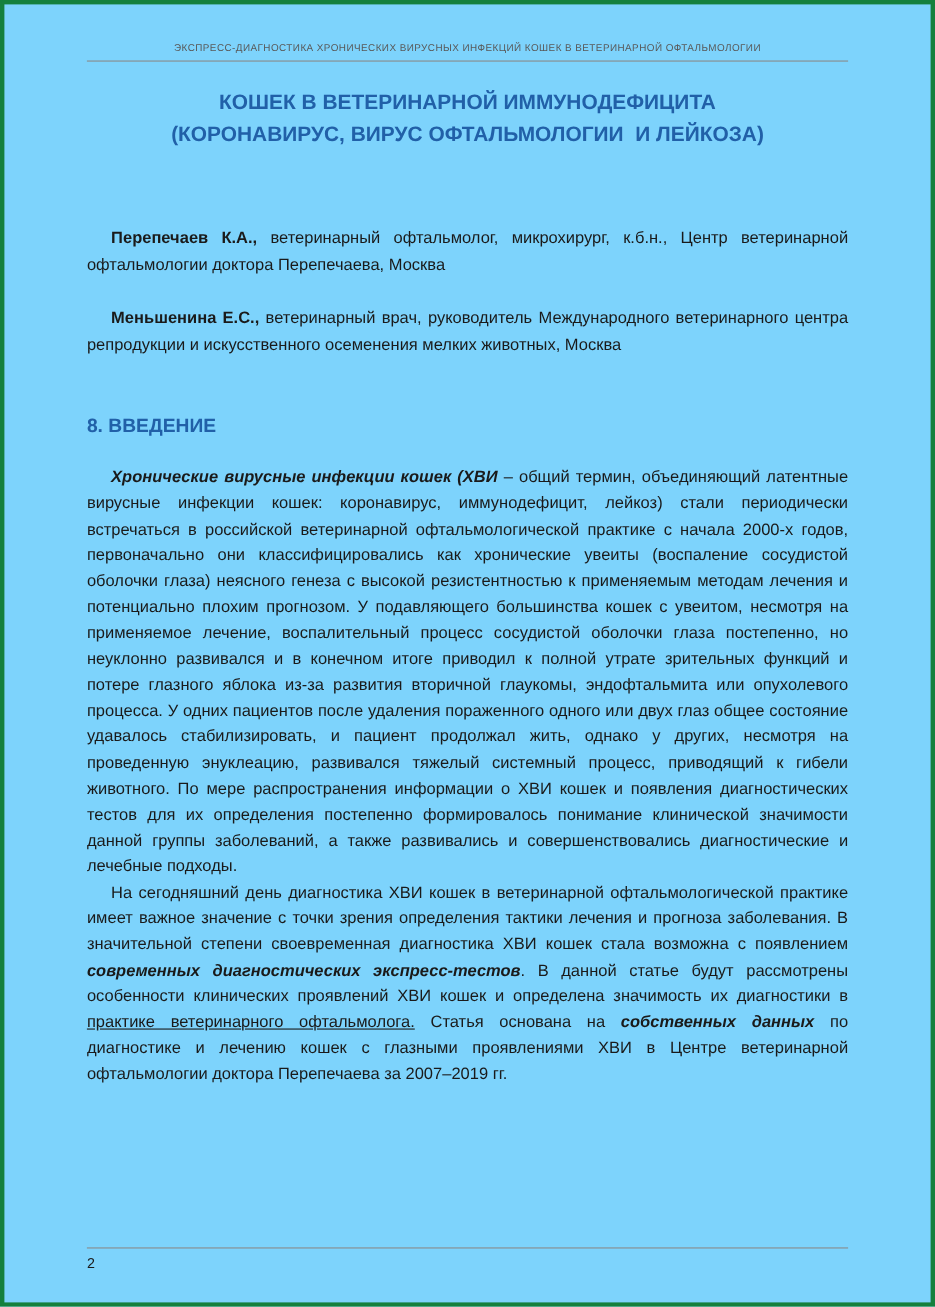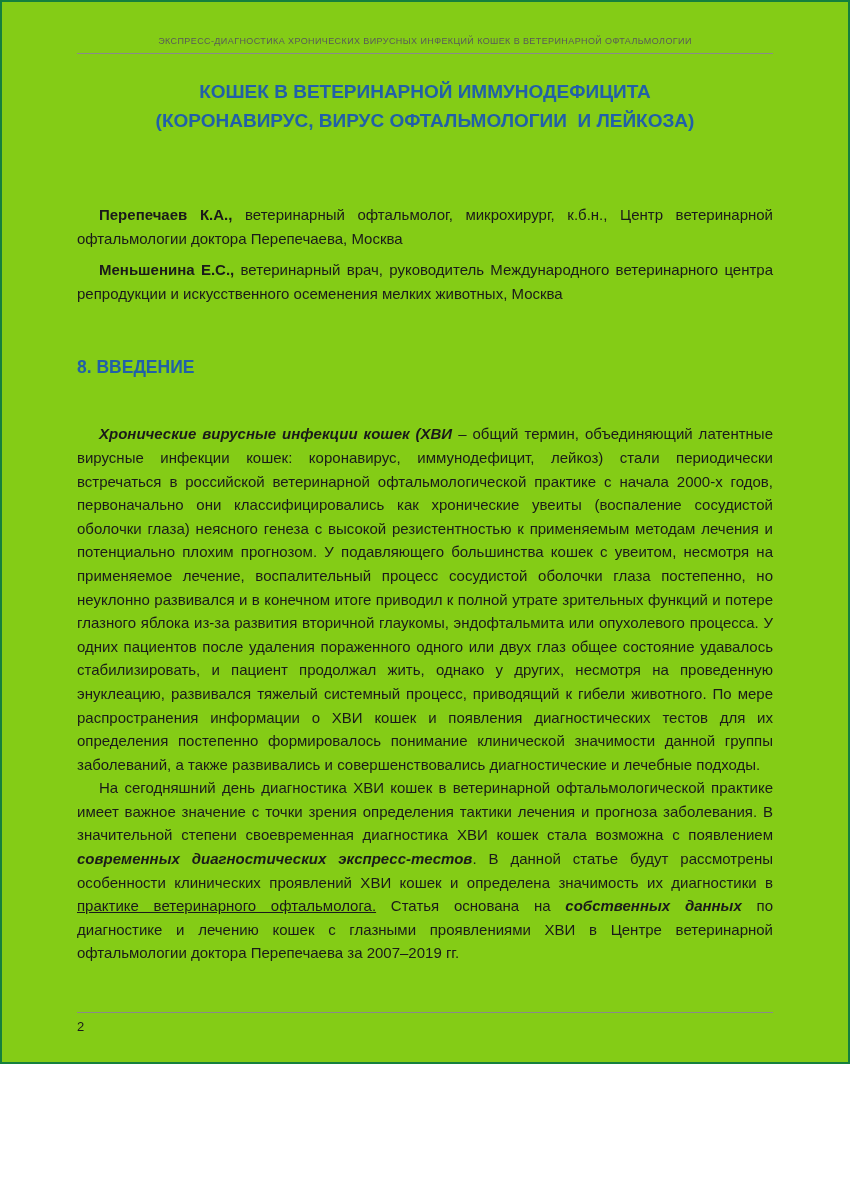--- a/index.html
+++ b/index.html
@@ -11,23 +11,23 @@
   *{margin:0;padding:0;box-sizing:border-box;}
   html,body{background:#ffffff;}
   body{
     width:850px;height:1188px;
     font-family:"Liberation Sans","DejaVu Sans",sans-serif;
     color:var(--text);
     overflow:hidden;
   }
   .page{
     position:relative;
-    width:850px;height:1064px;
-    background:#84cc16;
-    border:2px solid #15803d;
+    width:850px;height:1188px;
+    background:#7dd3fc;
+    border:4px solid #15803d;
   }
   .content{
     padding:0 75px;
   }
   
   .running-header{
     padding-top:34px;
     text-align:center;
     font-size:9px;
     letter-spacing:0.4px;
@@ -48,33 +48,33 @@
   }
   .title-line{display:block;white-space:pre-wrap;}
   
   .para{
     font-size:15px;
     line-height:23.6px;
     text-align:justify;
     text-indent:22px;
   }
   .author-para-1{margin-top:68px;}
-  .author-para-2{margin-top:8px;}
+  .author-para-2{margin-top:26px;}
   .keywords-para{margin-top:18px;}
   .bold{font-weight:700;}
   .bold-italic{font-weight:700;font-style:italic;}
   .underline{text-decoration:underline;}
   
   .section-heading{
     margin-top:52px;
     color:var(--accent);
     font-size:17.5px;
     font-weight:700;
   }
-  .first-body{margin-top:44px;}
+  .first-body{margin-top:24px;}
   .body-para-2{margin-top:0;}
   
   .footer{
     position:absolute;
     left:75px;right:75px;
     bottom:28px;
   }
   .footer-rule{border-top:1px solid var(--rule);}
   .page-number{
     padding-top:6px;

